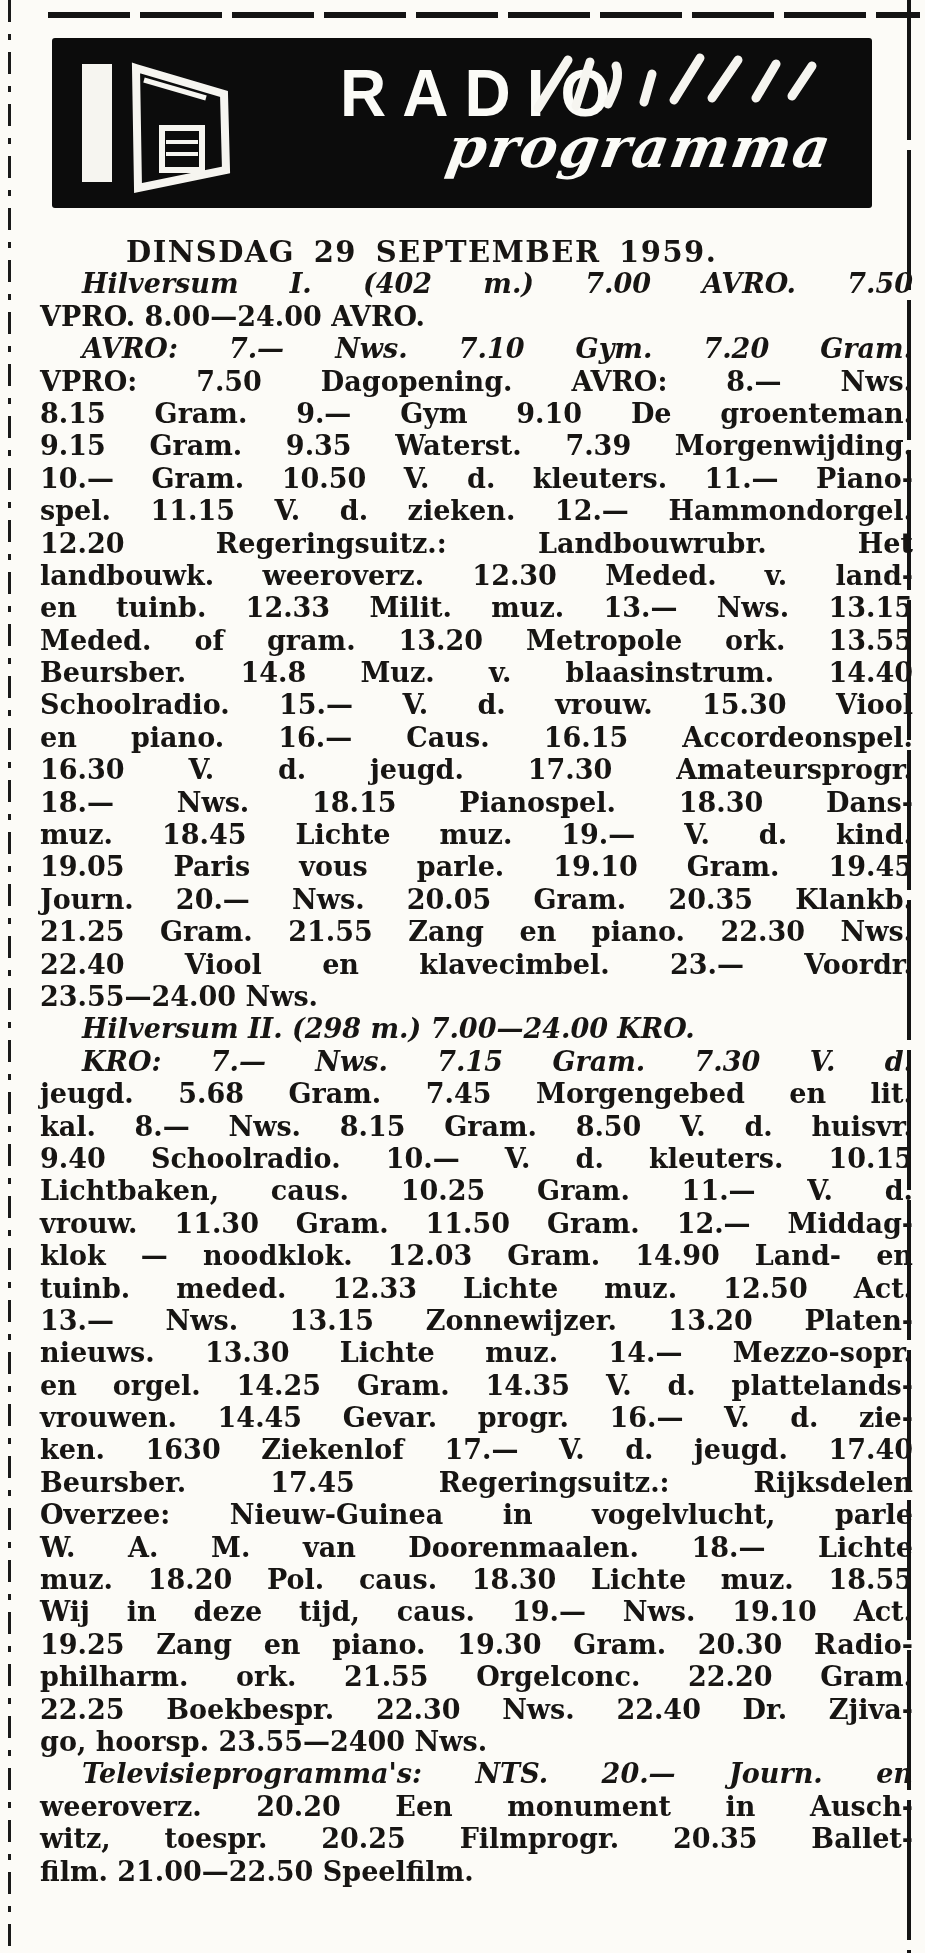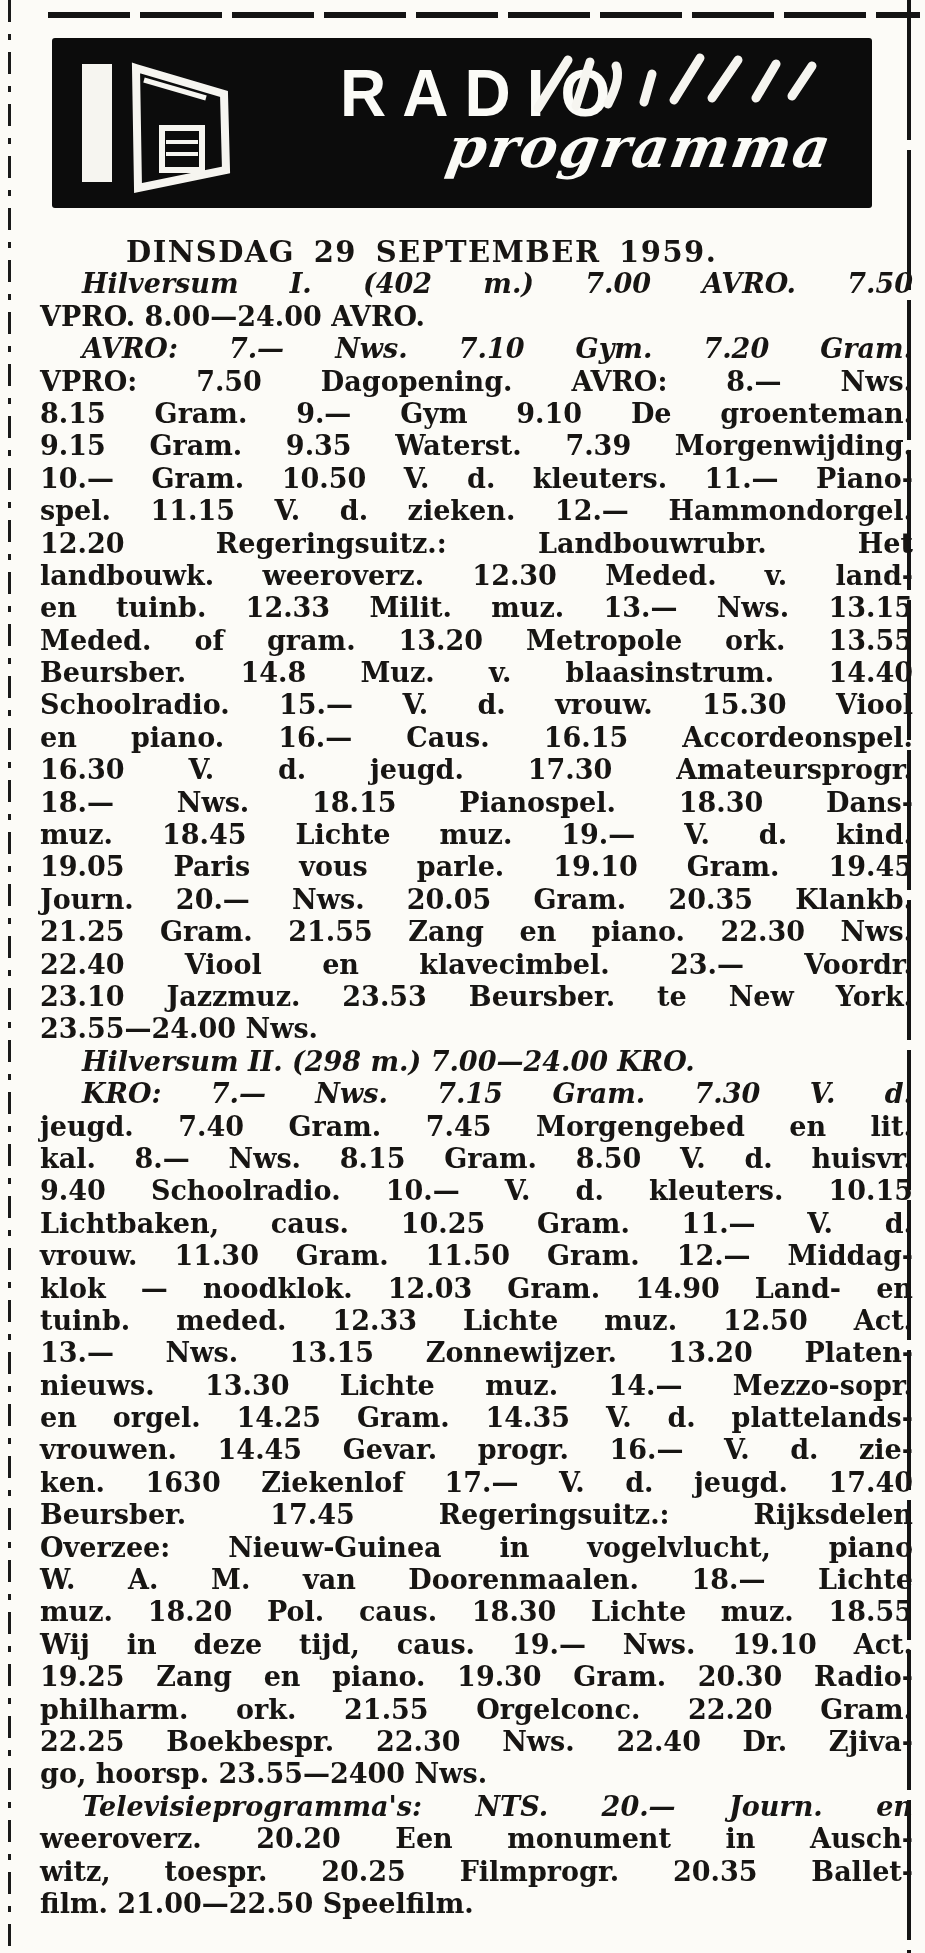--- a/index.html
+++ b/index.html
@@ -115,38 +115,37 @@
       <div class="ln">Beursber. 14.8 Muz. v. blaasinstrum. 14.40</div>
       <div class="ln">Schoolradio. 15.— V. d. vrouw. 15.30 Viool</div>
       <div class="ln">en piano. 16.— Caus. 16.15 Accordeonspel.</div>
       <div class="ln">16.30 V. d. jeugd. 17.30 Amateursprogr.</div>
       <div class="ln">18.— Nws. 18.15 Pianospel. 18.30 Dans-</div>
       <div class="ln">muz. 18.45 Lichte muz. 19.— V. d. kind.</div>
       <div class="ln">19.05 Paris vous parle. 19.10 Gram. 19.45</div>
       <div class="ln">Journ. 20.— Nws. 20.05 Gram. 20.35 Klankb.</div>
       <div class="ln">21.25 Gram. 21.55 Zang en piano. 22.30 Nws.</div>
       <div class="ln">22.40 Viool en klavecimbel. 23.— Voordr.</div>
-      <div class="ln">23.10 Jazzmuz. 23.53 Beursber. te New York.</div>
       <div class="ln nojust">23.55—24.00 Nws.</div>
       <div class="ln ind nojust">Hilversum II. (298 m.) 7.00—24.00 KRO.</div>
       <div class="ln ind">KRO: 7.— Nws. 7.15 Gram. 7.30 V. d.</div>
-      <div class="ln">jeugd. 7.40 Gram. 7.45 Morgengebed en lit.</div>
+      <div class="ln">jeugd. 5.68 Gram. 7.45 Morgengebed en lit.</div>
       <div class="ln">kal. 8.— Nws. 8.15 Gram. 8.50 V. d. huisvr.</div>
       <div class="ln">9.40 Schoolradio. 10.— V. d. kleuters. 10.15</div>
       <div class="ln">Lichtbaken, caus. 10.25 Gram. 11.— V. d.</div>
       <div class="ln">vrouw. 11.30 Gram. 11.50 Gram. 12.— Middag-</div>
       <div class="ln">klok — noodklok. 12.03 Gram. 14.90 Land- en</div>
       <div class="ln">tuinb. meded. 12.33 Lichte muz. 12.50 Act.</div>
       <div class="ln">13.— Nws. 13.15 Zonnewijzer. 13.20 Platen-</div>
       <div class="ln">nieuws. 13.30 Lichte muz. 14.— Mezzo-sopr.</div>
       <div class="ln">en orgel. 14.25 Gram. 14.35 V. d. plattelands-</div>
       <div class="ln">vrouwen. 14.45 Gevar. progr. 16.— V. d. zie-</div>
       <div class="ln">ken. 1630 Ziekenlof 17.— V. d. jeugd. 17.40</div>
       <div class="ln">Beursber. 17.45 Regeringsuitz.: Rijksdelen</div>
-      <div class="ln">Overzee: Nieuw-Guinea in vogelvlucht, piano</div>
+      <div class="ln">Overzee: Nieuw-Guinea in vogelvlucht, parle</div>
       <div class="ln">W. A. M. van Doorenmaalen. 18.— Lichte</div>
       <div class="ln">muz. 18.20 Pol. caus. 18.30 Lichte muz. 18.55</div>
       <div class="ln">Wij in deze tijd, caus. 19.— Nws. 19.10 Act.</div>
       <div class="ln">19.25 Zang en piano. 19.30 Gram. 20.30 Radio-</div>
       <div class="ln">philharm. ork. 21.55 Orgelconc. 22.20 Gram.</div>
       <div class="ln">22.25 Boekbespr. 22.30 Nws. 22.40 Dr. Zjiva-</div>
       <div class="ln nojust">go, hoorsp. 23.55—2400 Nws.</div>
       <div class="ln ind">Televisieprogramma's: NTS. 20.— Journ. en</div>
       <div class="ln">weeroverz. 20.20 Een monument in Ausch-</div>
       <div class="ln">witz, toespr. 20.25 Filmprogr. 20.35 Ballet-</div>

